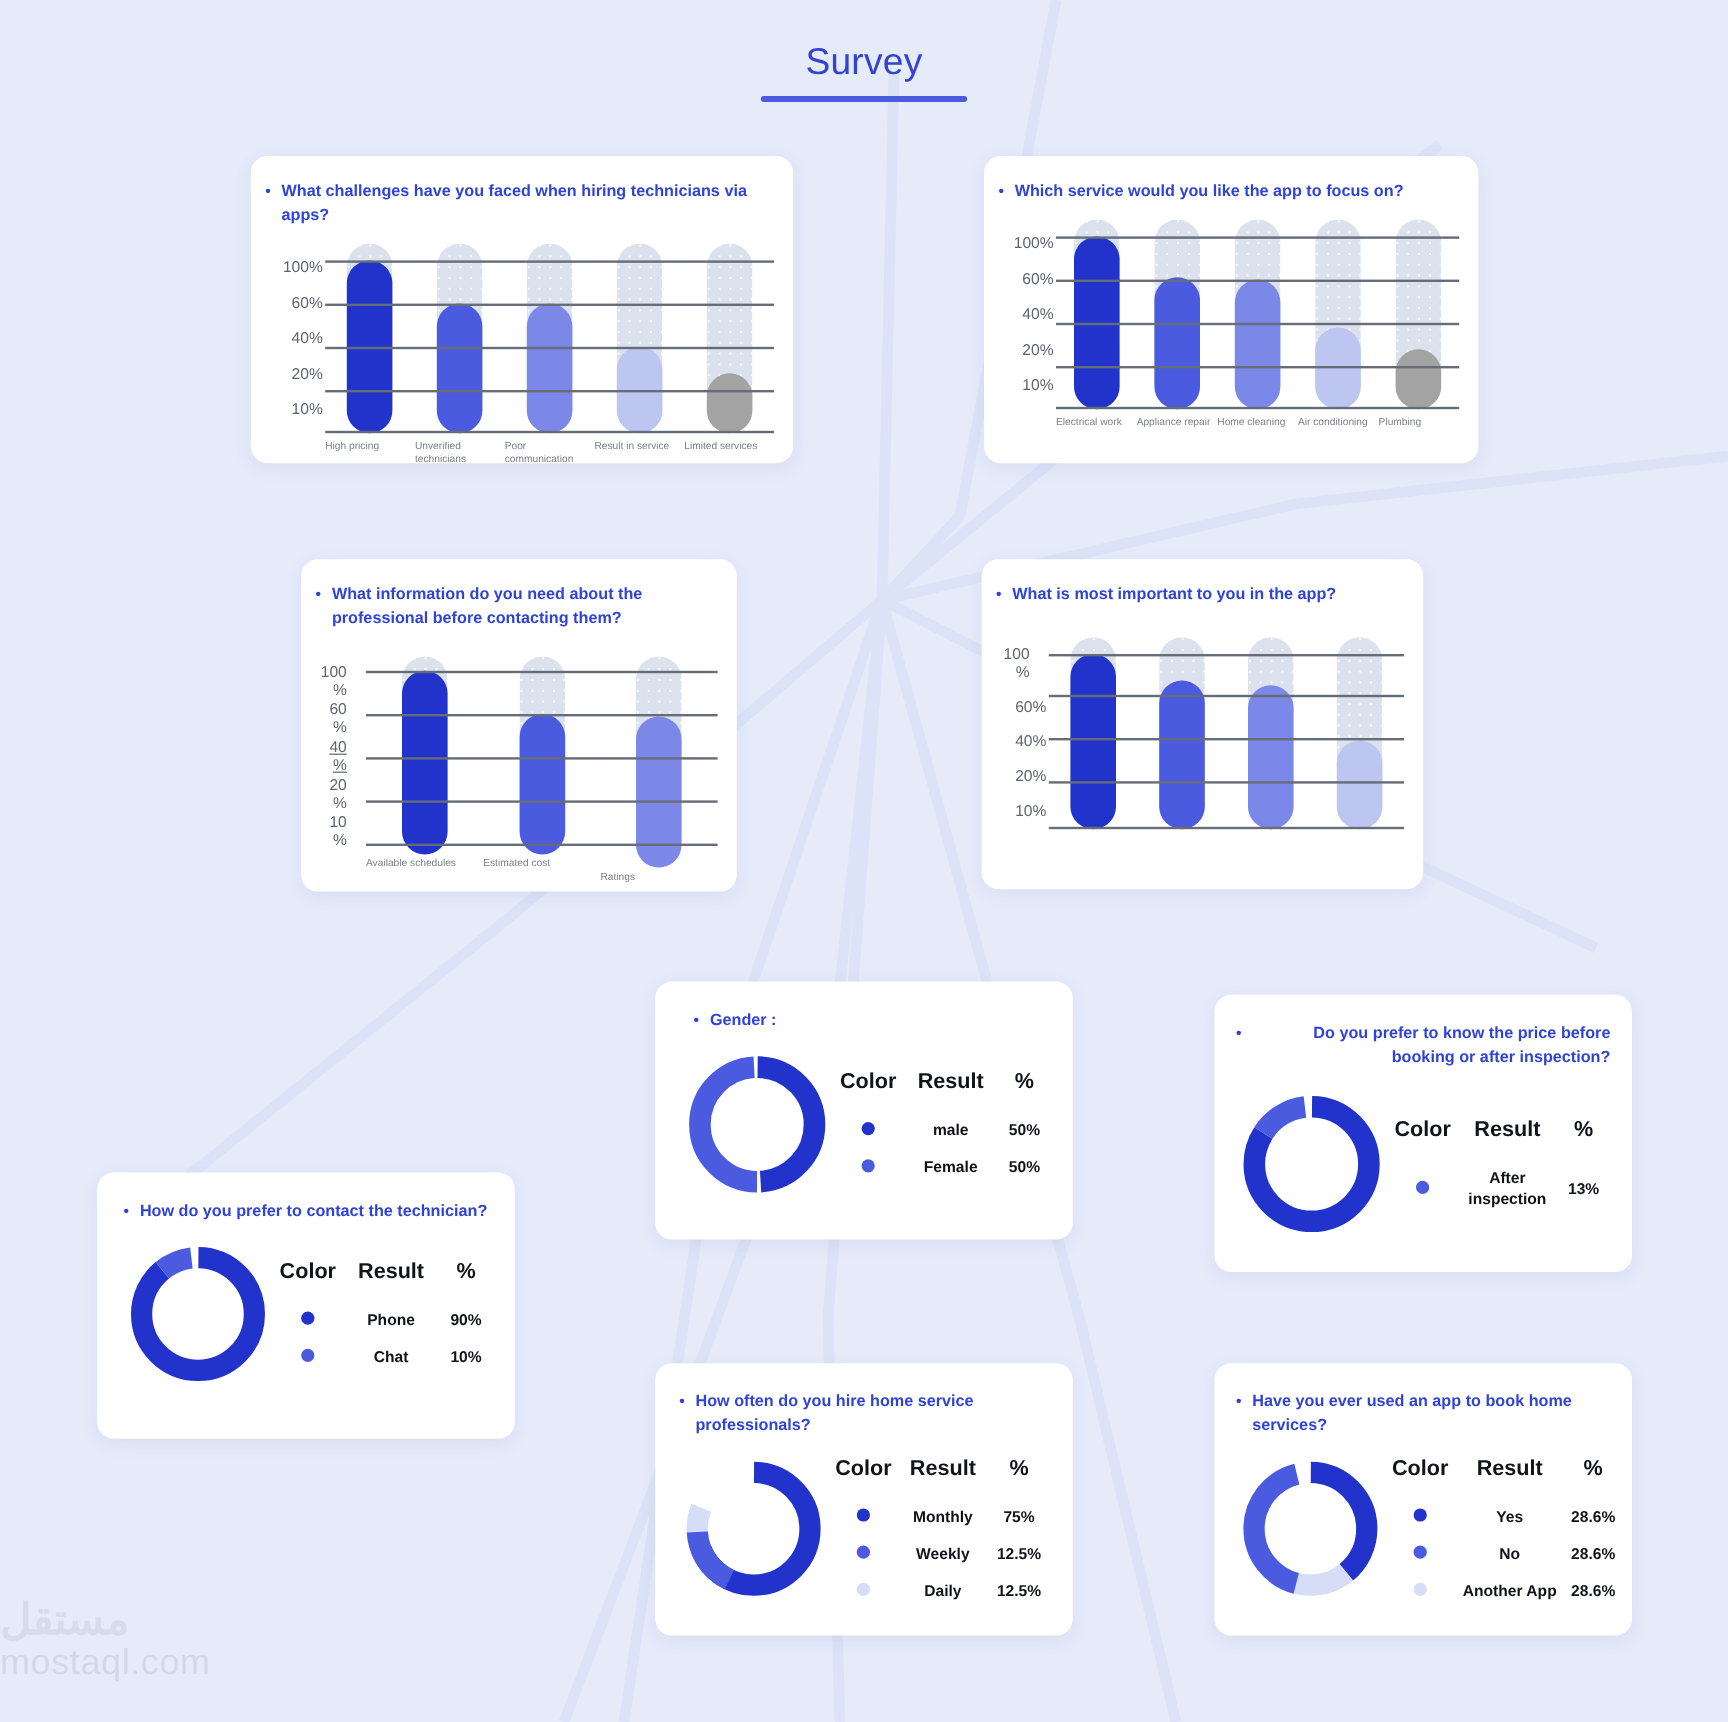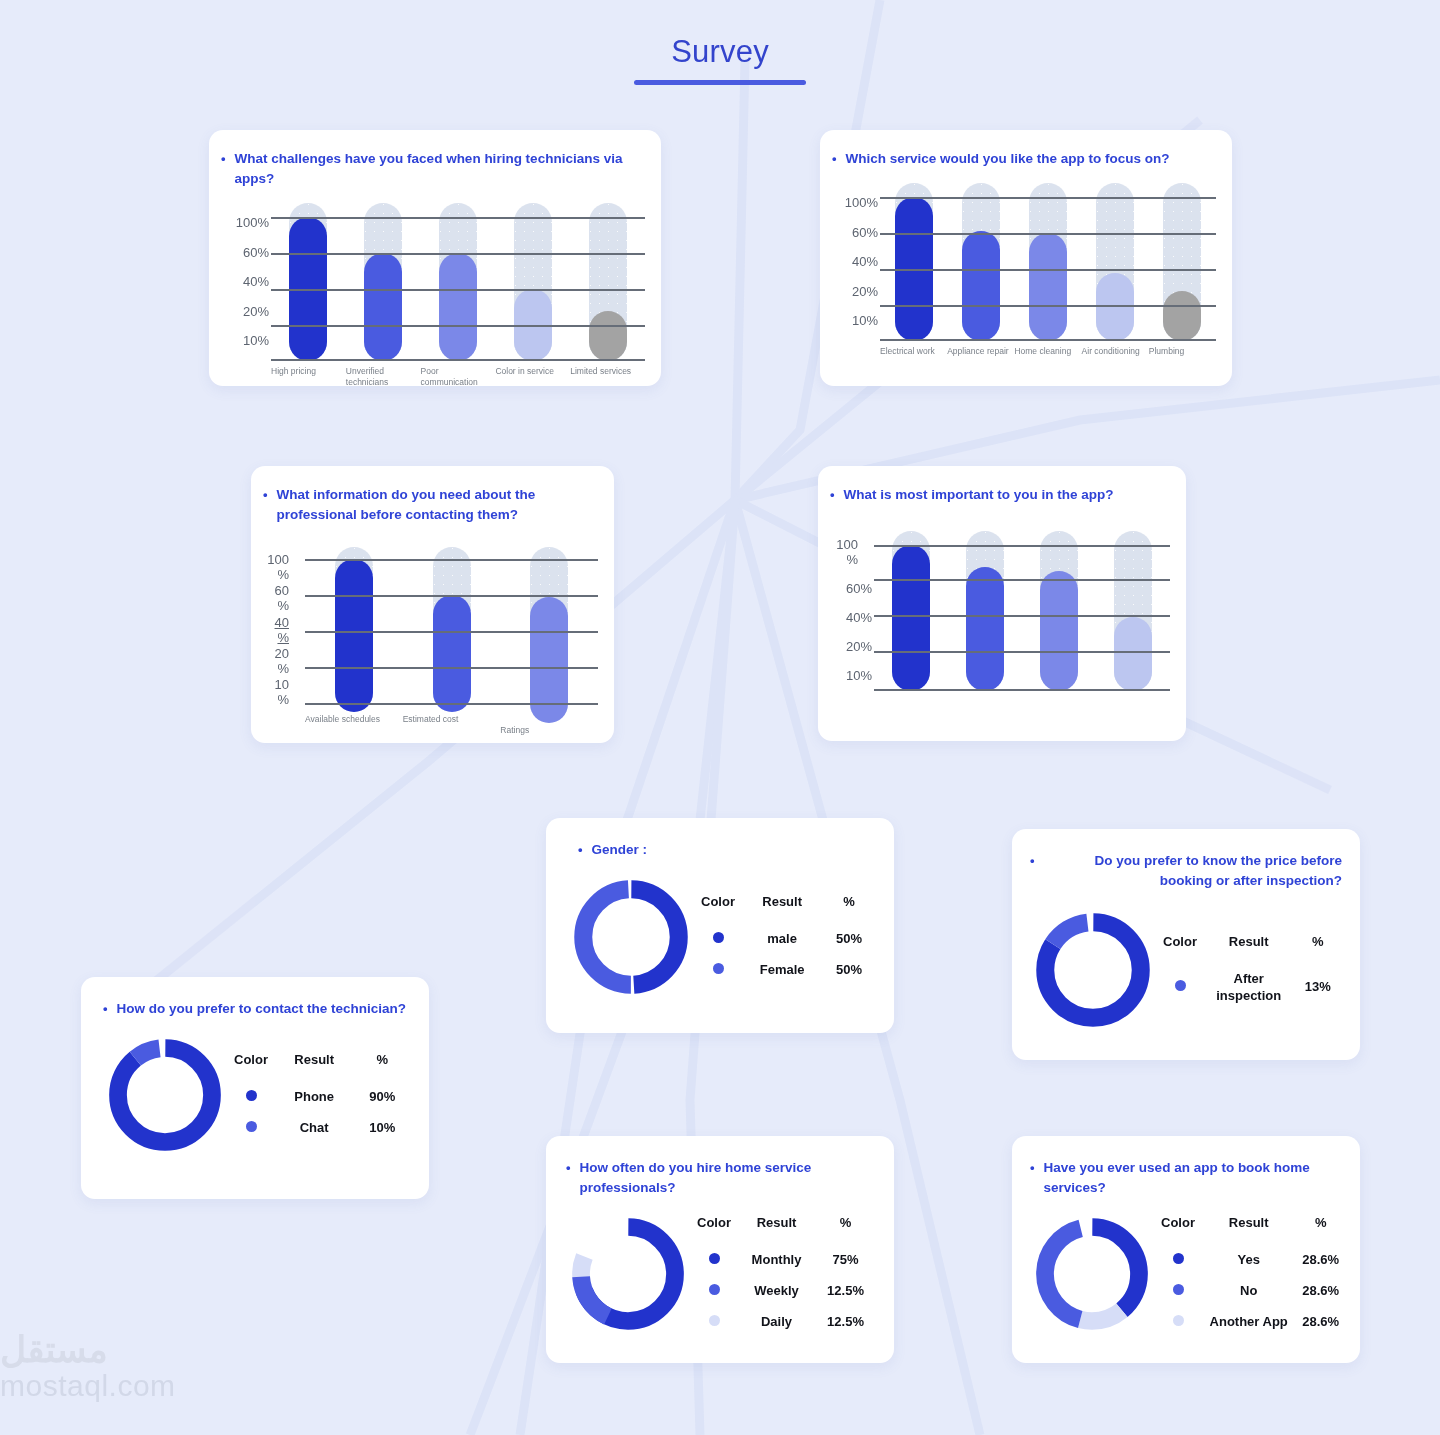--- a/index.html
+++ b/index.html
@@ -67,21 +67,21 @@
   .x-label {
     flex: 1 1 0; text-align: left; font-size: 8.5px; color: #7a8089; line-height: 11px;
   }
 
   
   .donut-body { display: flex; align-items: center; }
   .donut { position: relative; flex: 0 0 auto; }
   .legend { flex: 1 1 auto; }
   .legend table { border-collapse: collapse; width: 100%; }
   .legend th {
-    font-size: 13px; font-weight: bold; color: #11131a; padding: 0 6px 14px 6px;
+    font-size: 18px; font-weight: bold; color: #11131a; padding: 0 6px 14px 6px;
     text-align: center; white-space: nowrap;
   }
   .legend td {
     font-size: 13px; font-weight: bold; color: #11131a; padding: 7px 6px;
     text-align: center; line-height: 17px;
   }
   .swatch-cell { width: 48px; }
   .swatch { width: 11px; height: 11px; border-radius: 50%; display: inline-block; }
 
   
@@ -155,21 +155,21 @@
           <span class="gridline" style="top:50px;"></span>
           <span class="gridline" style="top:86px;"></span>
           <span class="gridline" style="top:122px;"></span>
           <span class="gridline" style="top:156px;"></span>
         </div>
       </div>
       <div class="x-labels">
         <span class="x-label">High pricing</span>
         <span class="x-label">Unverified technicians</span>
         <span class="x-label">Poor communication</span>
-        <span class="x-label">Color in service</span>
+        <span class="x-label">Result in service</span>
         <span class="x-label">Limited services</span>
       </div>
     </div>
   </div>
 </div>
 
 <div class="card" style="left:820px; top:130px; width:412px; height:256px; padding:19px 16px 12px 12px;">
   <div class="card-title">
     <span class="bullet">•</span>
     <span class="card-title-text">Which service would you like the app to focus on?</span>

